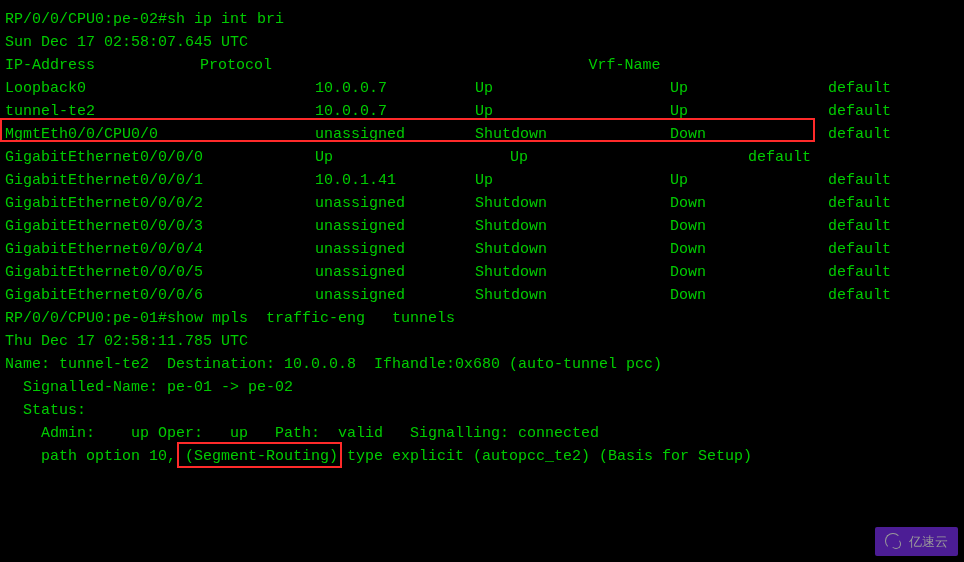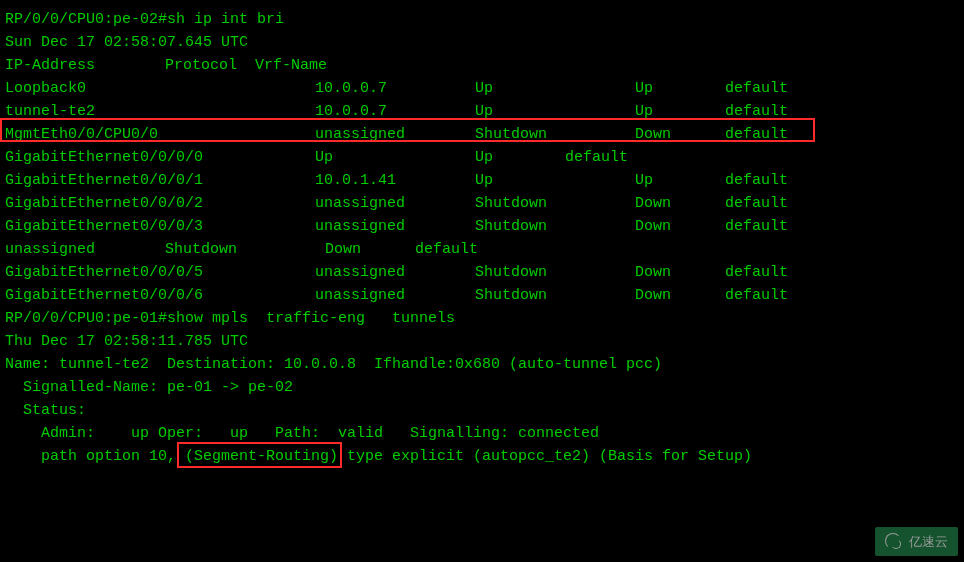--- a/index.html
+++ b/index.html
@@ -21,22 +21,22 @@
     }
     .terminal-line {
       white-space: pre;
     }
     .table-row {
       display: flex;
     }
     .col-interface { width: 310px; }
     .col-ip        { width: 160px; }
     .col-status    { width: 160px; }
-    .col-protocol  { width:  90px; }
-    .col-vrf       { flex: 1; }
+    .col-protocol  { width:  90px; margin-left: 35px; }
+    .col-vrf       { flex: 1; text-align: center; }
     .highlight-box {
       position: absolute;
       border: 2px solid #ff2a2a;
       pointer-events: none;
     }
     #box1 {
       top: 118px;
       left: 0px;
       width: 815px;
       height: 24px;
@@ -44,21 +44,21 @@
     #box2 {
       top: 442px;
       left: 177px;
       width: 165px;
       height: 26px;
     }
     .watermark {
       position: absolute;
       right: 6px;
       bottom: 6px;
-      background: #14532d;
+      background: #4c1d95;
       color: #9a9a9a;
       font-family: sans-serif;
       font-size: 13px;
       padding: 3px 10px;
       border-radius: 2px;
       display: flex;
       align-items: center;
       gap: 6px;
     }
     .watermark .logo-swirl {
@@ -140,20 +140,21 @@
       <span class="col-vrf">default</span>
     </div>
     <div class="table-row">
       <span class="col-interface">GigabitEthernet0/0/0/3</span>
       <span class="col-ip">unassigned</span>
       <span class="col-status">Shutdown</span>
       <span class="col-protocol">Down</span>
       <span class="col-vrf">default</span>
     </div>
     <div class="table-row">
+      <span class="col-interface">GigabitEthernet0/0/0/4</span>
       <span class="col-ip">unassigned</span>
       <span class="col-status">Shutdown</span>
       <span class="col-protocol">Down</span>
       <span class="col-vrf">default</span>
     </div>
     <div class="table-row">
       <span class="col-interface">GigabitEthernet0/0/0/5</span>
       <span class="col-ip">unassigned</span>
       <span class="col-status">Shutdown</span>
       <span class="col-protocol">Down</span>

